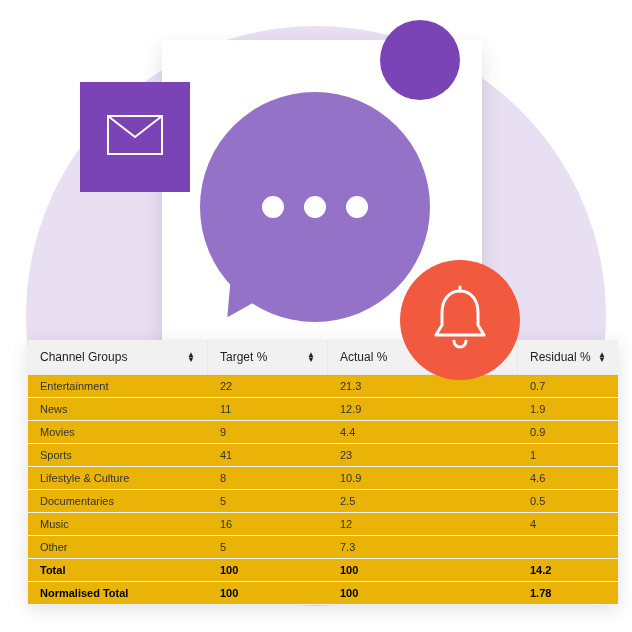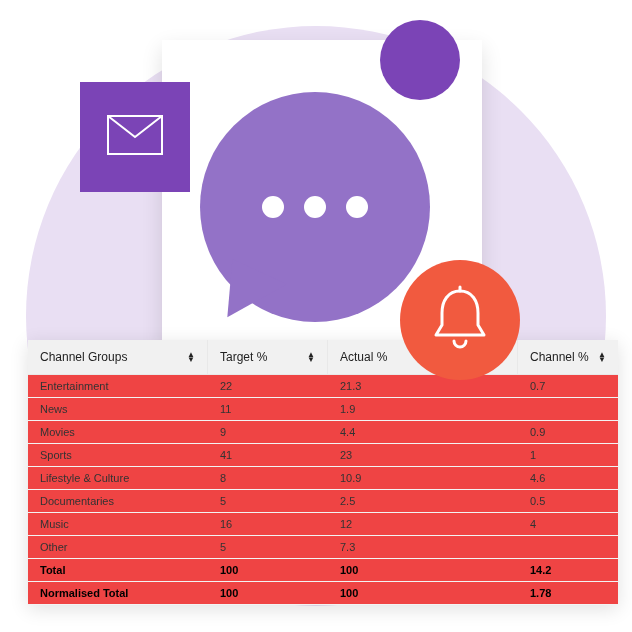--- a/index.html
+++ b/index.html
@@ -70,21 +70,21 @@
       width: 120px; height: 120px;
       border-radius: 50%;
       background: #f15a3f;
       display: flex; align-items: center; justify-content: center;
       z-index: 5;
     }
     .table-card {
       position: absolute;
       left: 28px; top: 340px;
       width: 590px;
-      background: #ef4444;
+      background: #eab308;
       box-shadow: 0 4px 18px rgba(0,0,0,0.12);
       z-index: 3;
       font-size: 12px;
       color: #222;
     }
     .thead {
       display: flex;
       background: #f1f1f1;
       border-bottom: 1px solid #e8e8e8;
     }
@@ -160,34 +160,35 @@
     </div>
     <div class="th col1">
       <span>Target %</span>
       <span class="sort">▲<br>▼</span>
     </div>
     <div class="th col2">
       <span>Actual %</span>
       <span class="sort">▲<br>▼</span>
     </div>
     <div class="th col3">
-      <span>Channel %</span>
+      <span>Residual %</span>
       <span class="sort">▲<br>▼</span>
     </div>
   </div>
   <div class="tbody">
       <div class="tr">
         <div class="td col0">Entertainment</div>
         <div class="td col1">22</div>
         <div class="td col2">21.3</div>
         <div class="td col3">0.7</div>
       </div>
       <div class="tr">
         <div class="td col0">News</div>
         <div class="td col1">11</div>
+        <div class="td col2">12.9</div>
         <div class="td col3">1.9</div>
       </div>
       <div class="tr">
         <div class="td col0">Movies</div>
         <div class="td col1">9</div>
         <div class="td col2">4.4</div>
         <div class="td col3">0.9</div>
       </div>
       <div class="tr">
         <div class="td col0">Sports</div>

